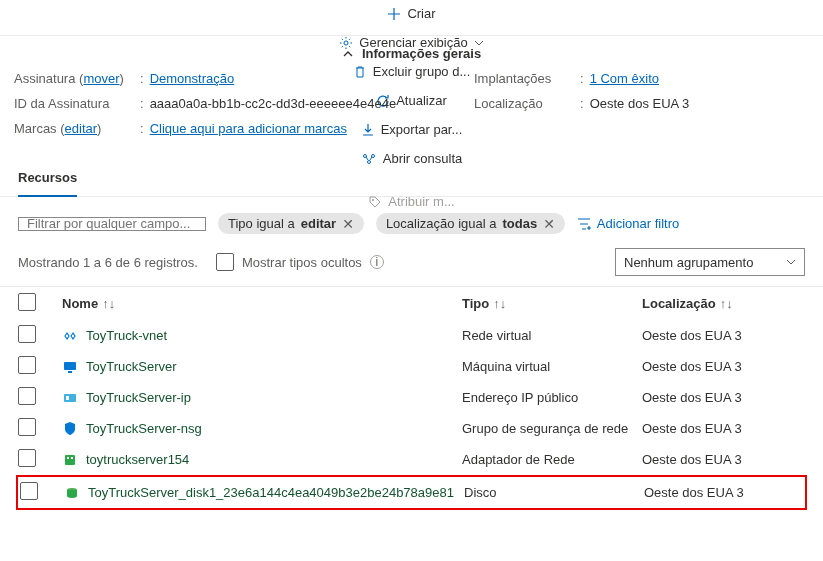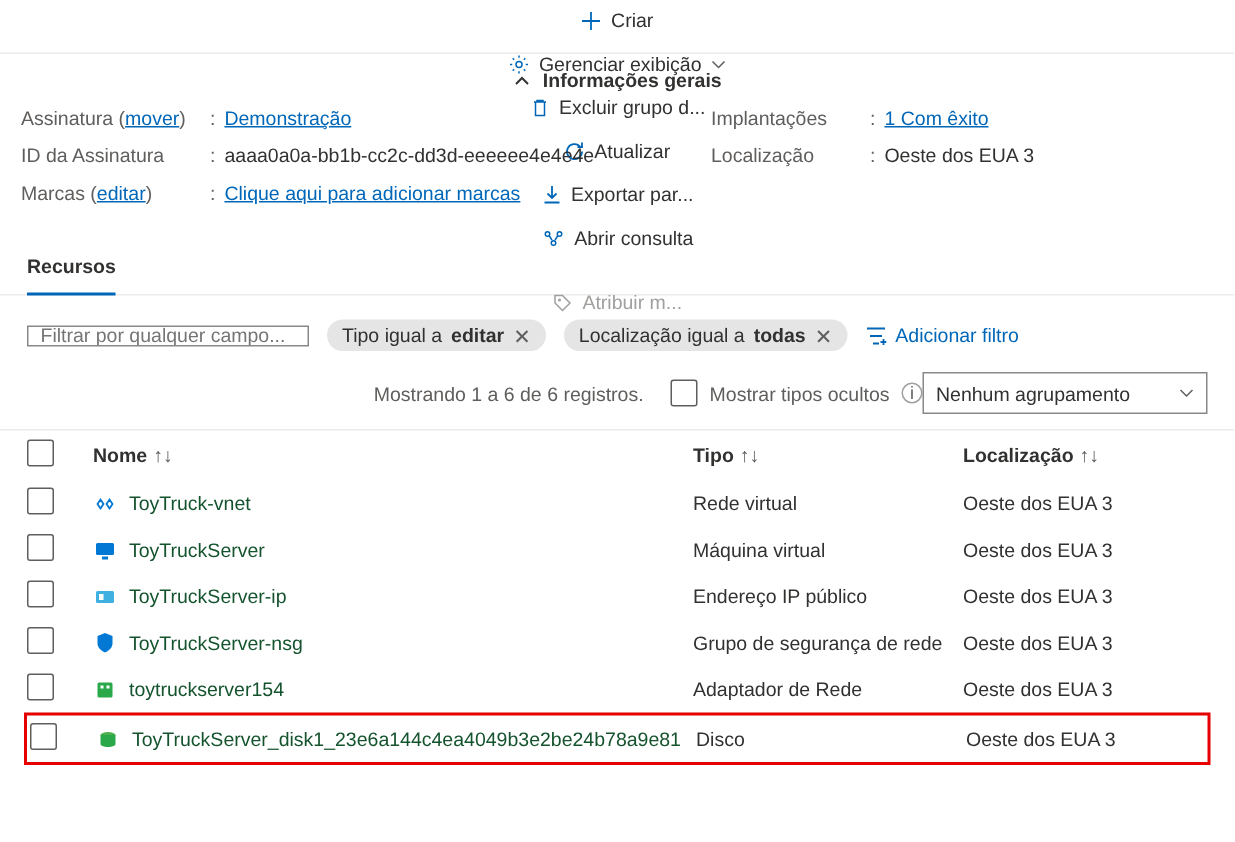--- a/index.html
+++ b/index.html
@@ -82,21 +82,21 @@
     align-items: center;
     gap: 6px;
     cursor: pointer;
     font-size: 13px;
   }
   .pill .x { color: #605e5c; font-weight: 400; cursor: pointer; font-size: 14px; line-height:1;}
   .add-filter { display: inline-flex; align-items: center; gap:6px; cursor:pointer; color:#0067b8; }
   .row2 {
     display: flex;
     align-items: center;
-    justify-content: flex-end;
+    justify-content: space-between;
     padding: 4px 18px 10px;
   }
   .row2 .left { display:flex; align-items:center; gap:18px; color:#605e5c; }
   .checkbox {
     width:18px; height:18px; border:1px solid #605e5c; border-radius:2px;
     display:inline-block; background:#fff; cursor:pointer;
   }
   .dropdown {
     border:1px solid #8a8886; height:28px; width:190px;
     display:flex; align-items:center; justify-content:space-between;

